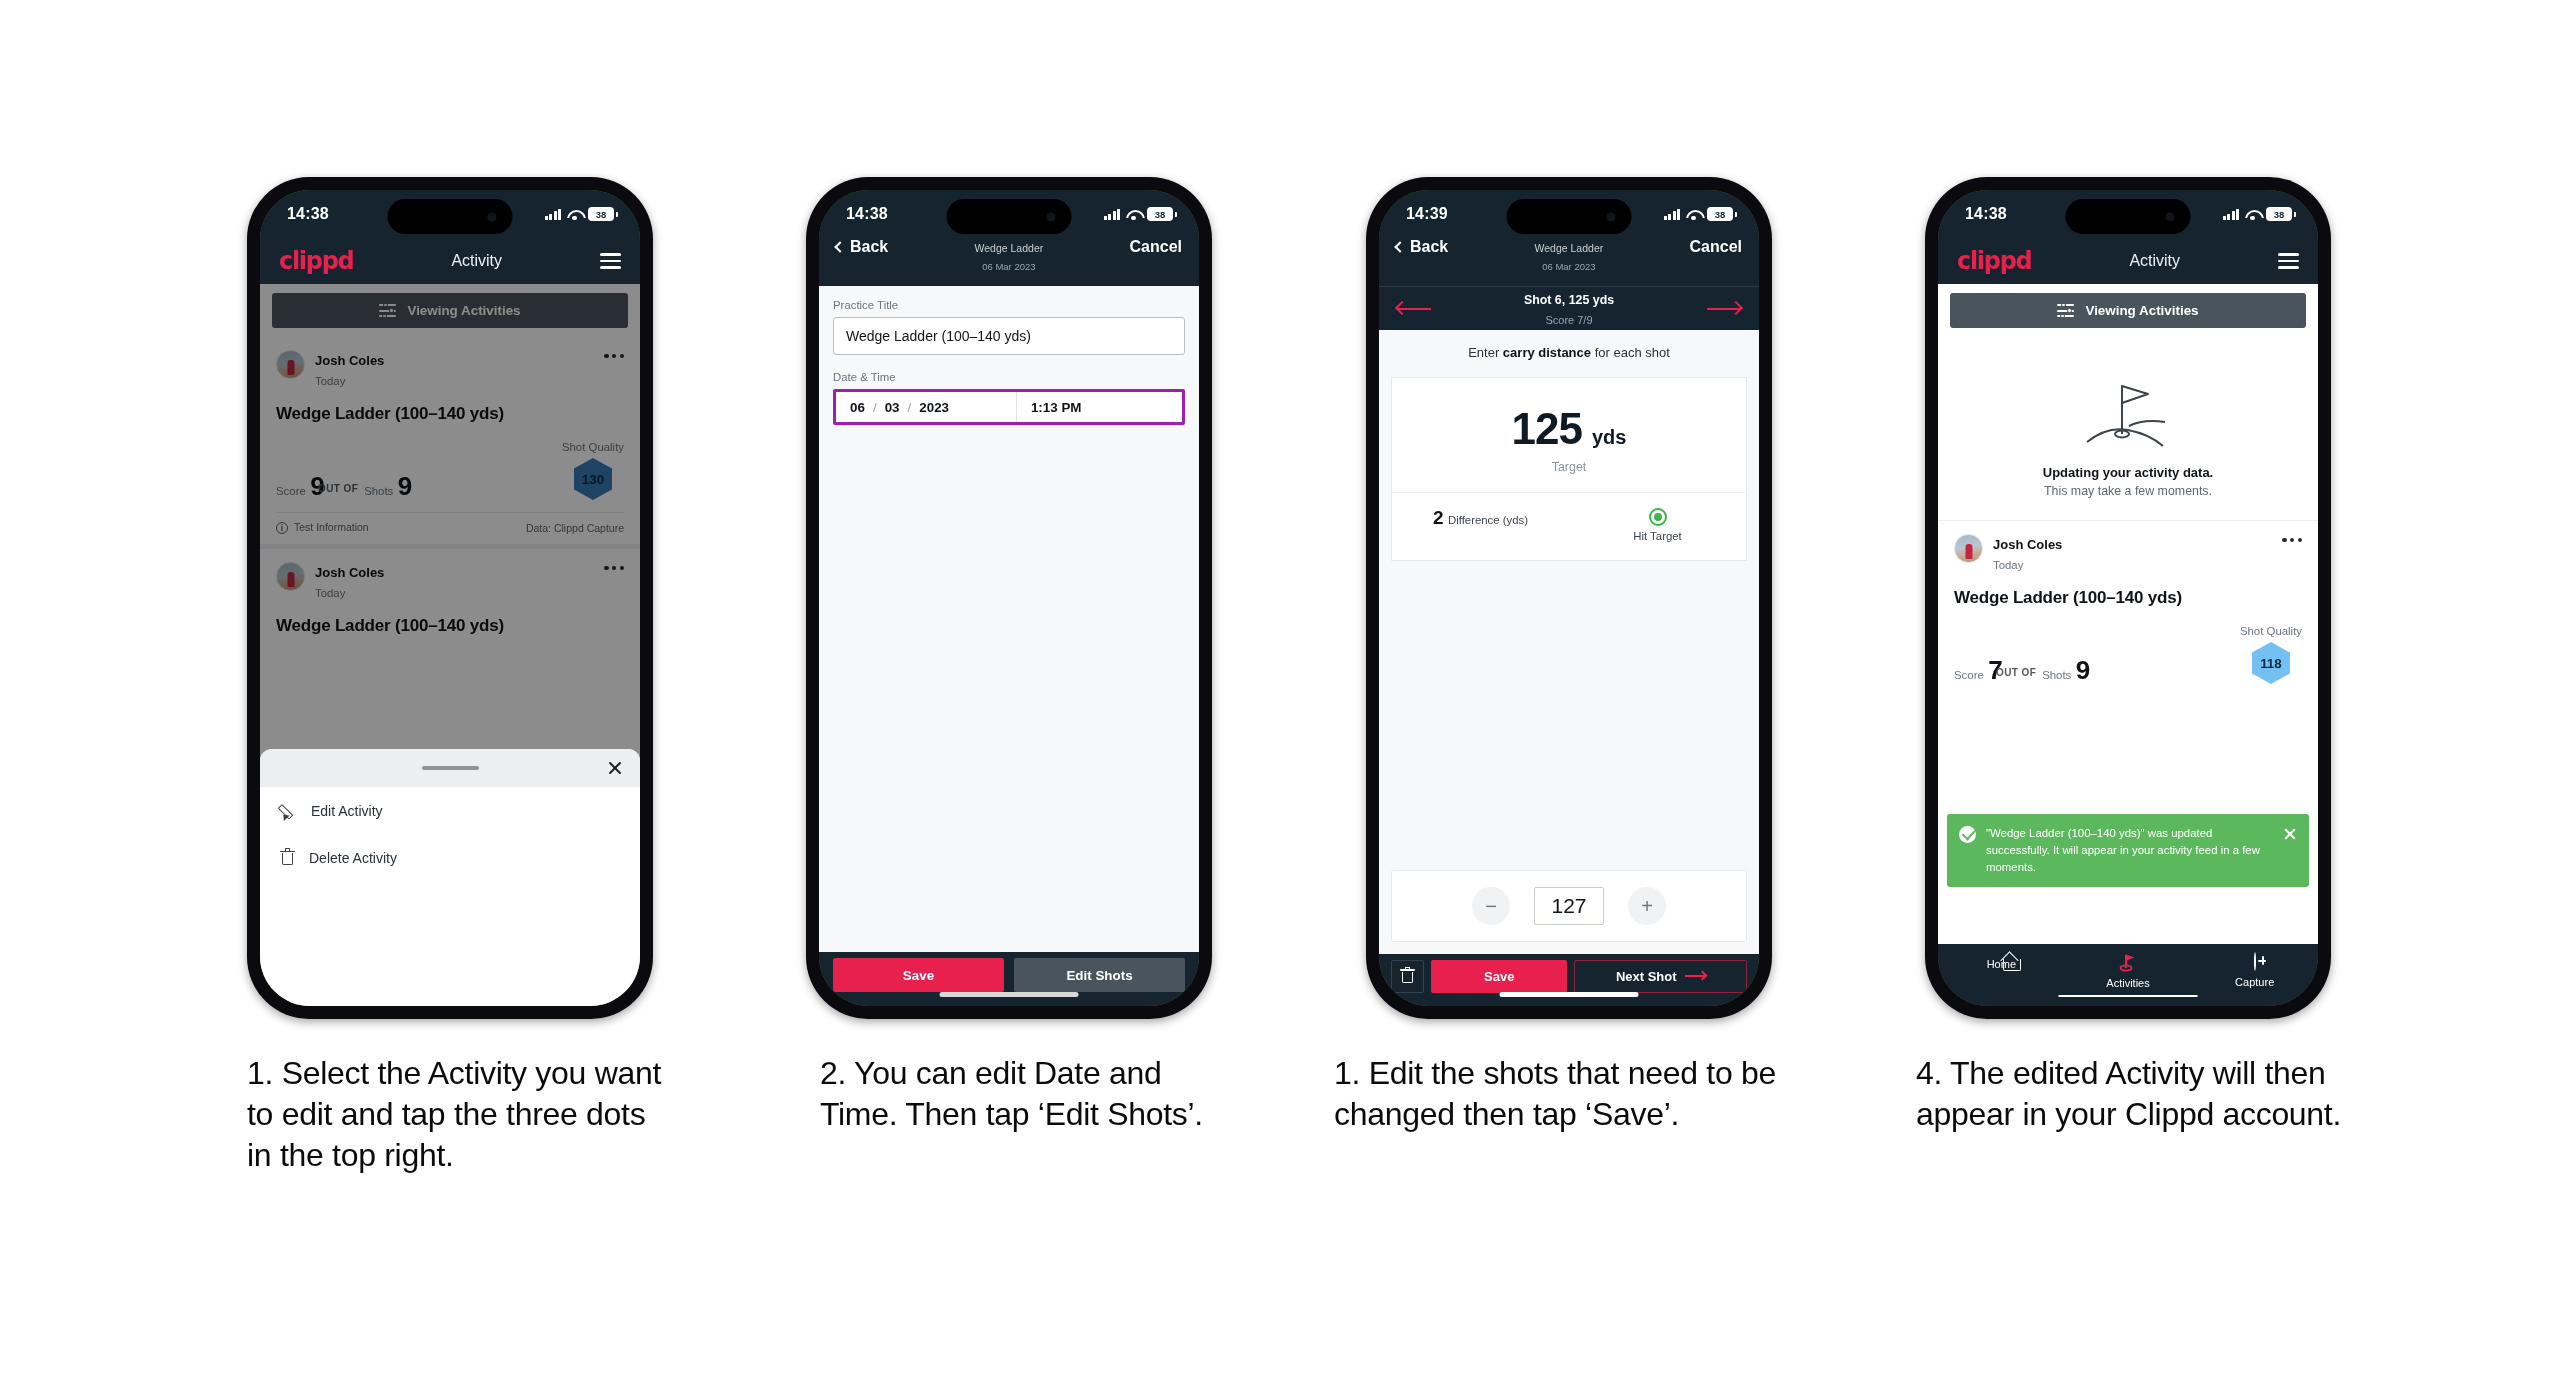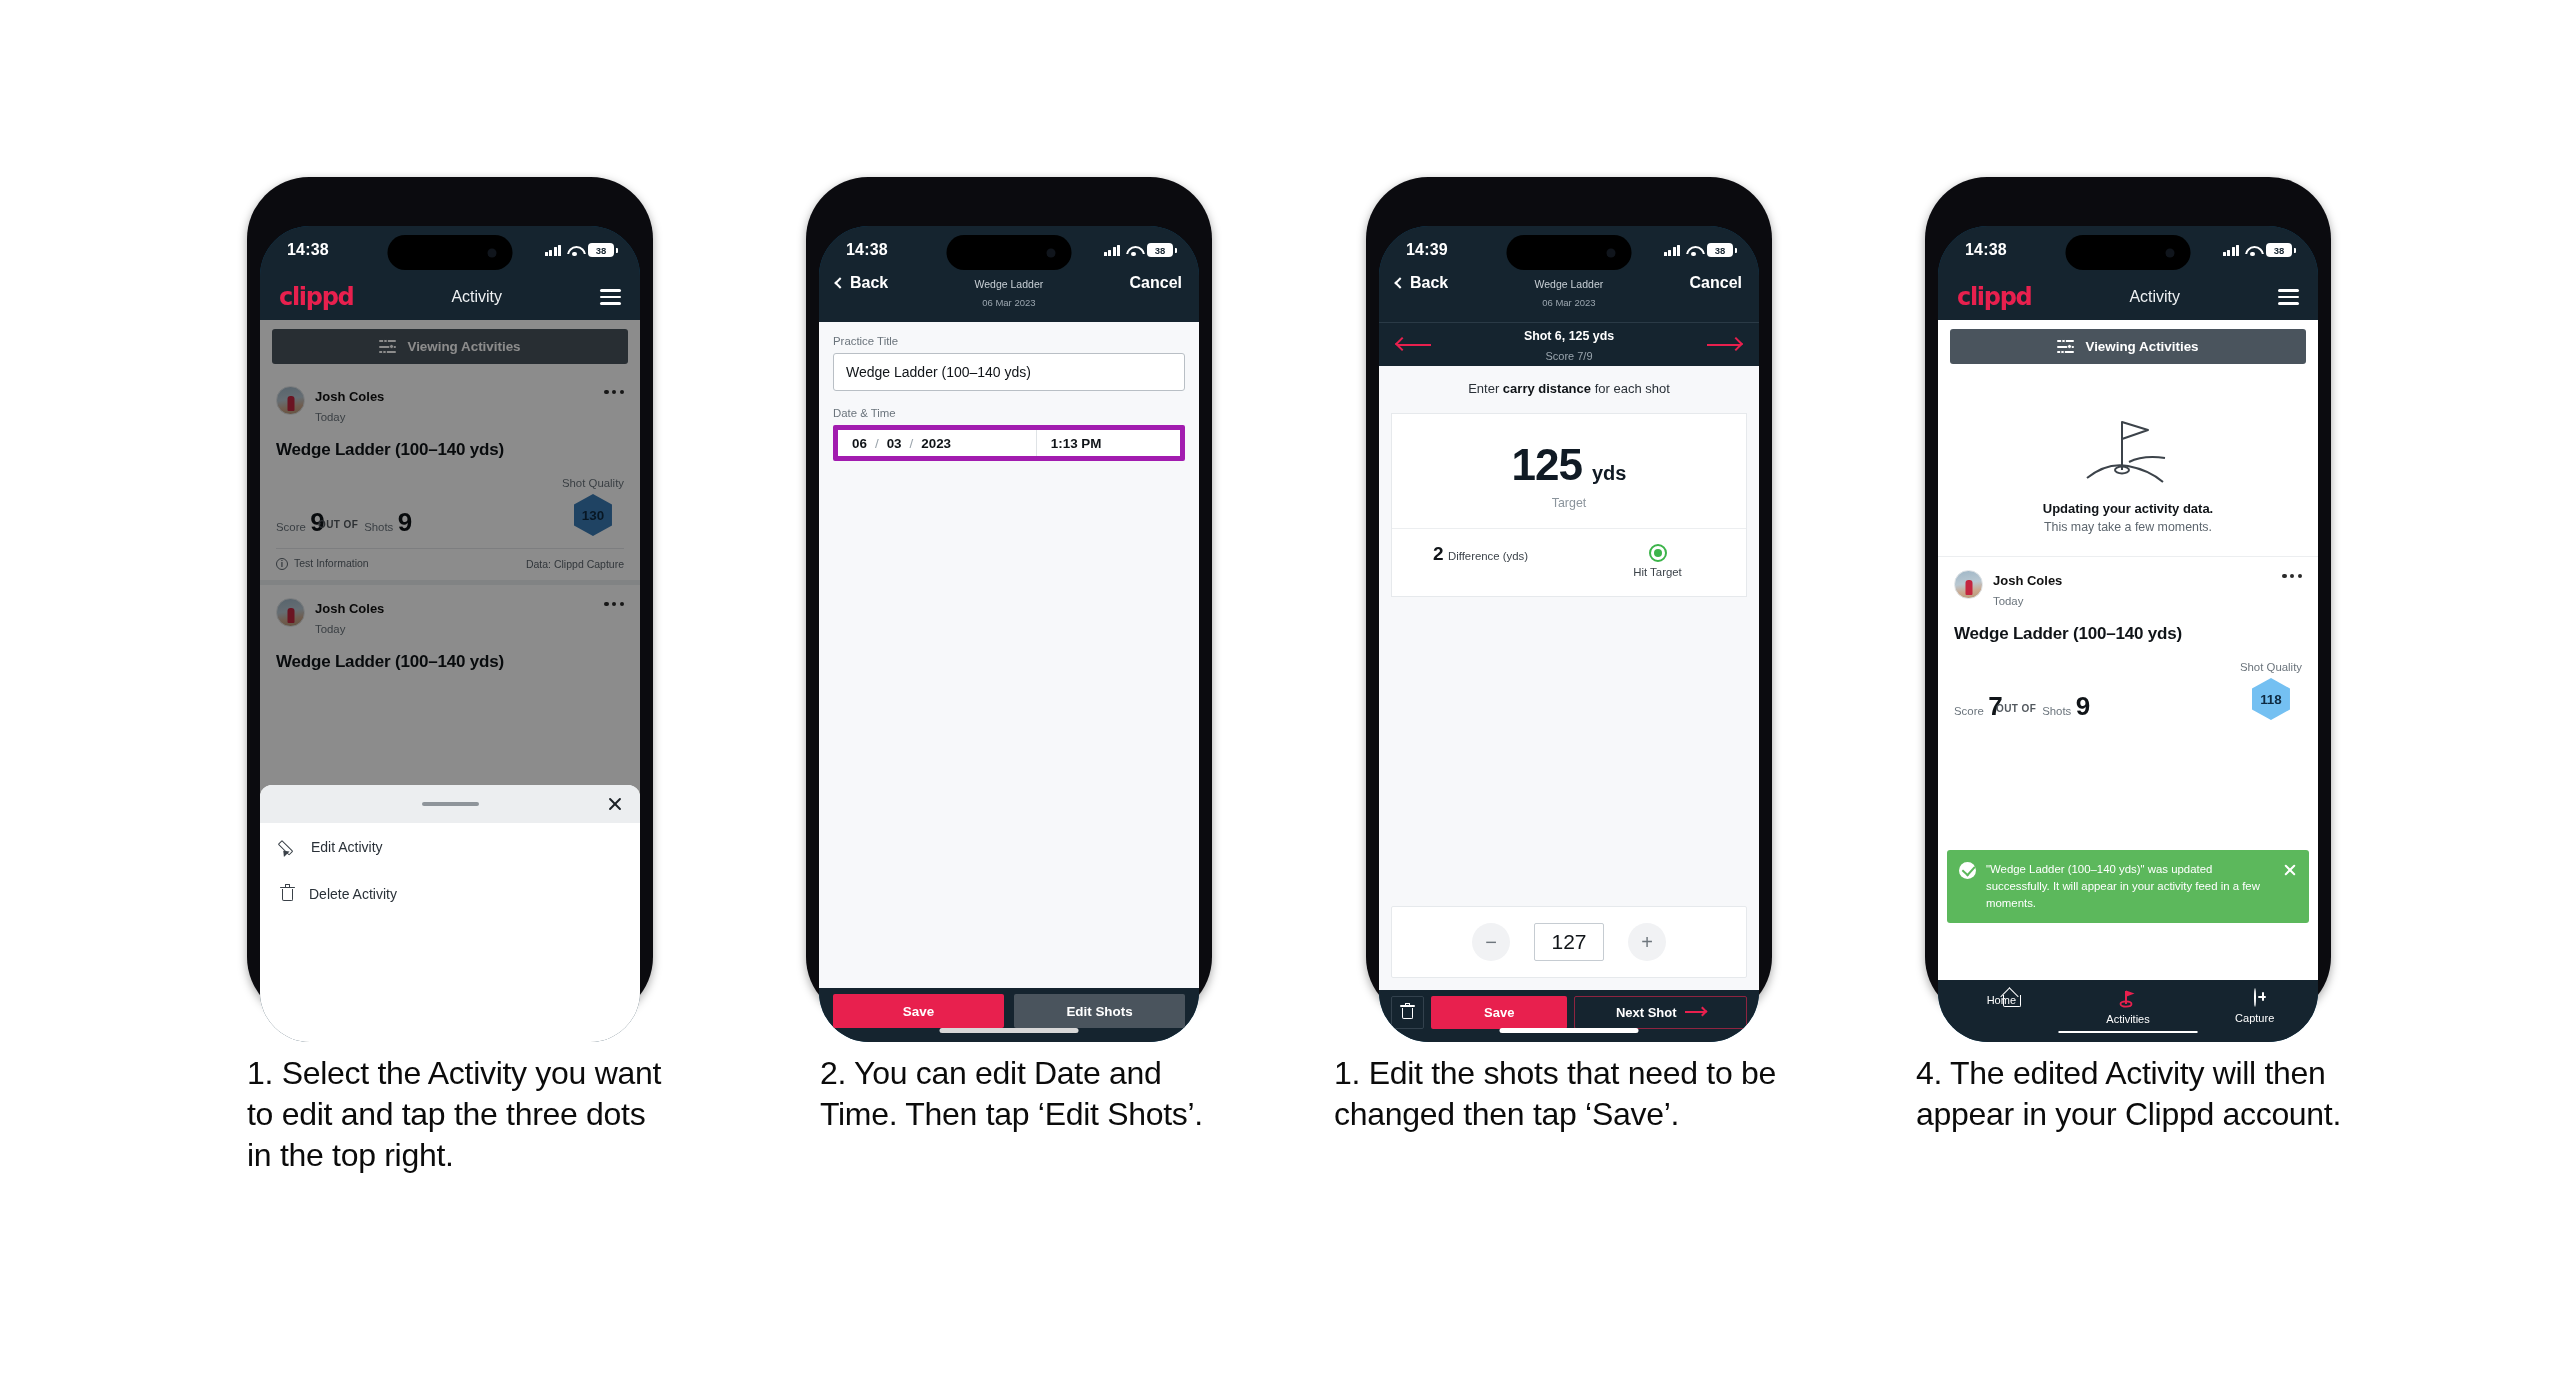--- a/index.html
+++ b/index.html
@@ -18,22 +18,22 @@
     background: #0b0b0f;
     border-radius: 62px;
     padding: 13px;
     box-shadow: 0 3px 10px rgba(0,0,0,.35);
   }
   .phone-inner {
     position: relative;
     width: 100%; height: 100%;
     border-radius: 50px;
     overflow: hidden;
-    background: #0c4a6e;
-    display: flex; flex-direction: column; margin-top: 36px;
+    background: #4d7c0f;
+    display: flex; flex-direction: column;
   }
   .notch {
     position: absolute; top: 9px; left: 50%; transform: translateX(-50%);
     width: 125px; height: 35px; background: #000; border-radius: 20px; z-index: 40;
   }
   .notch .cam {
     position: absolute; right: 16px; top: 50%; transform: translateY(-50%);
     width: 9px; height: 9px; border-radius: 50%; background: #10151c;
   }
   .home-ind {
@@ -215,21 +215,21 @@
      border:1.6px solid #3a4148; border-top:none; border-radius:0 0 2px 2px;}
 
   
   .form-body { background:#f7f8fa; flex:1 1 auto; padding: 13px 14px 0; }
   .form-label { font-size:11.4px; color:#6b747c; margin-bottom:6px; }
   .form-label.second { margin-top:16px; }
   .text-input {
     height:38px; background:#fff; border:1px solid #b9bfc5; border-radius:3px;
     display:flex; align-items:center; padding: 0 12px; font-size:14px; color:#101418;
   }
-  .dt-row { display:flex; height:36px; background:#fff; border:5px solid #a21caf; border-radius:2px;gap:20px; }
+  .dt-row { display:flex; height:36px; background:#fff; border:3px solid #a21caf; border-radius:2px; }
   .dt-date { flex:0 0 52%; display:flex; align-items:center; gap:8px; padding-left:14px; font-size:13.4px; font-weight:bold; color:#101418;}
   .dt-date .sl { color:#9aa3ab; font-weight:400; }
   .dt-time { flex:1; border-left:1px solid #dfe3e6; display:flex; align-items:center; padding-left:14px; font-size:13.4px; font-weight:bold; color:#101418;}
   .btn-bar { background:#15242f; flex:0 0 54px; display:flex; align-items:center; gap:10px; padding: 0 14px 8px; }
   .btn { height:34px; border-radius:2px; display:flex; align-items:center; justify-content:center;
      font-size:13.4px; font-weight:bold; color:#fff; }
   .btn-save { background:#e8204e; flex:1; }
   .btn-grey { background:#4a545d; flex:1; }
 
   

